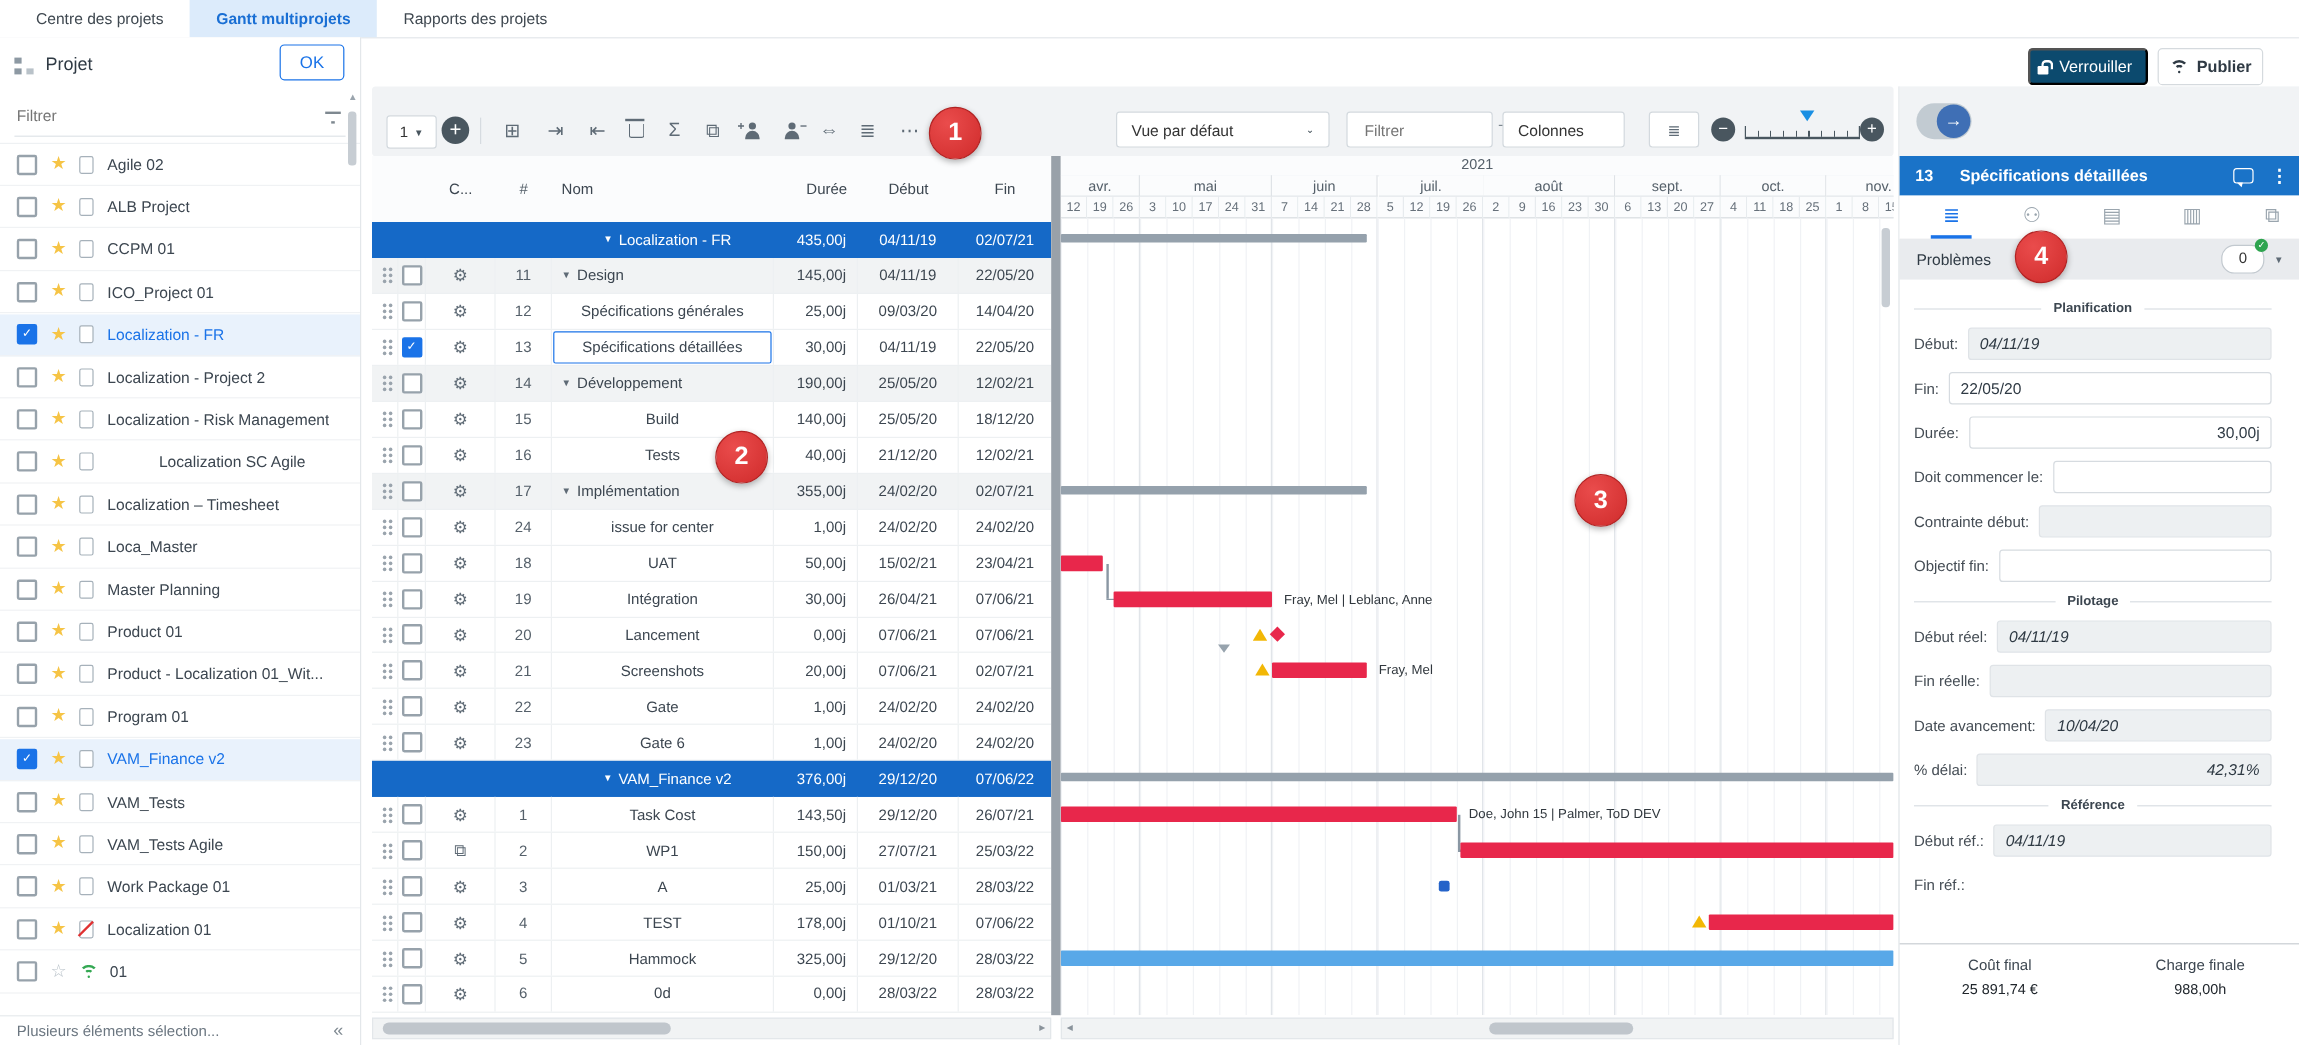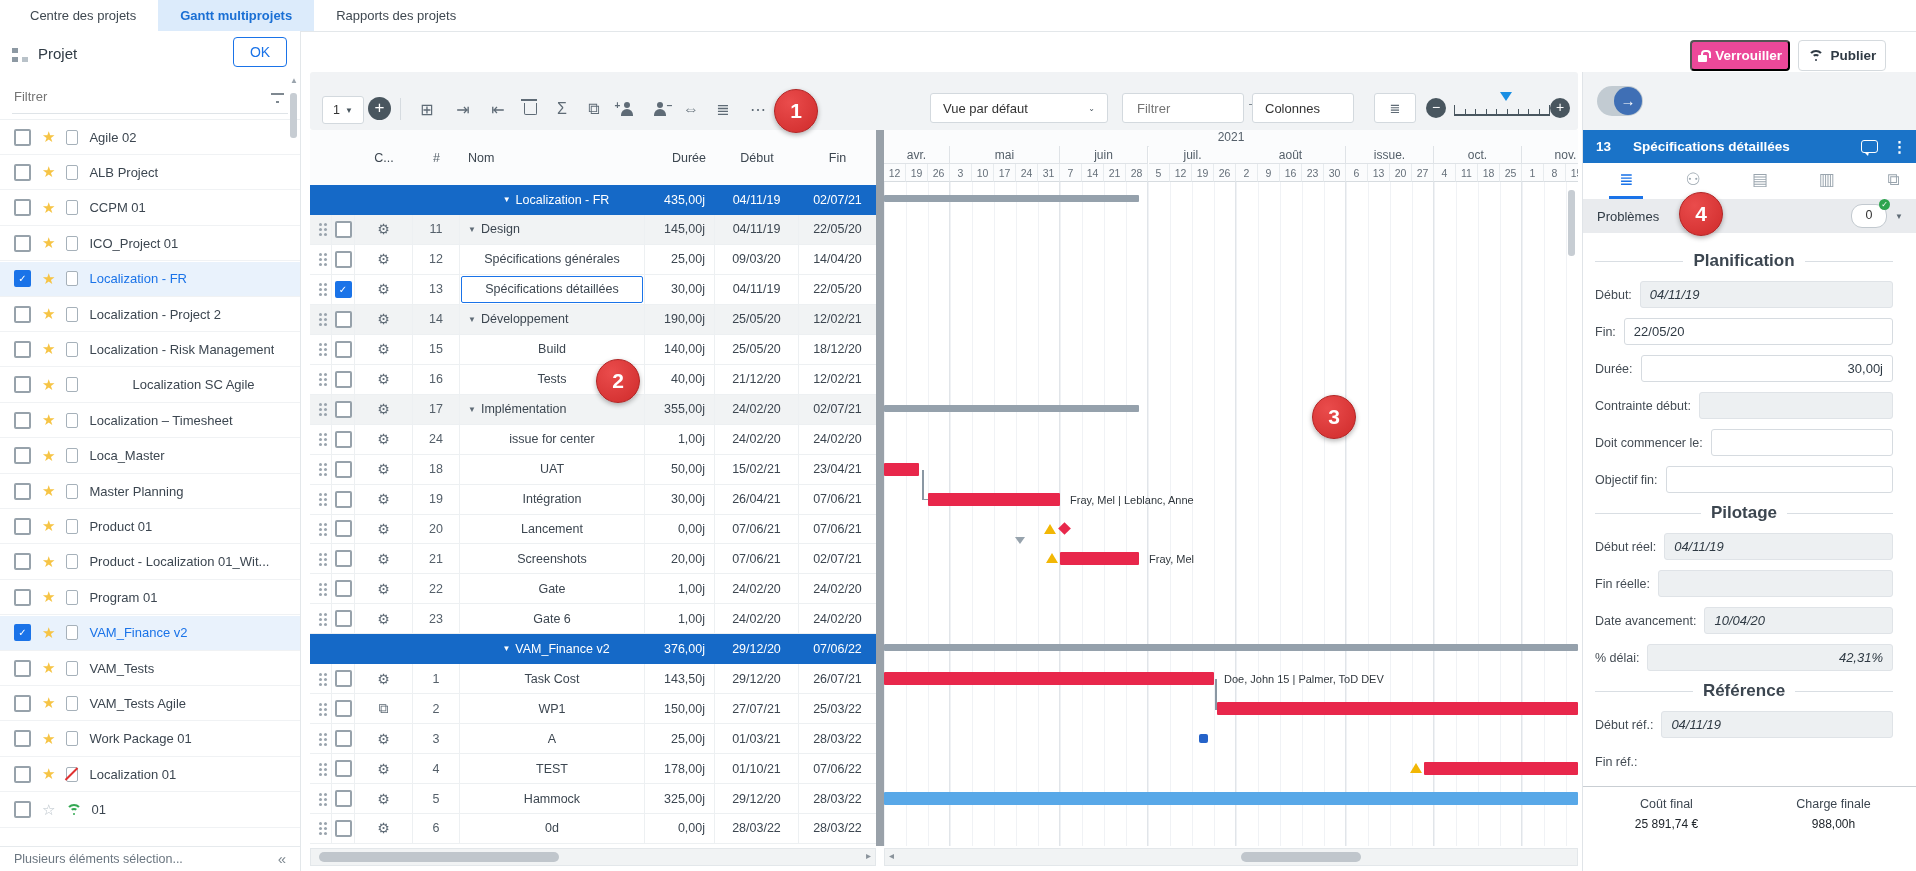--- a/index.html
+++ b/index.html
@@ -3,22 +3,22 @@
 <meta charset="utf-8">
 <style>
   html,body{margin:0;padding:0;background:#fff}
   #app{position:relative;width:1916px;height:871px;overflow:hidden;background:#fff;
        font-family:"Liberation Sans",sans-serif;font-size:13px;color:#3c4650}
   
   #tabbar{position:absolute;left:0;top:0;width:1916px;height:31px;border-bottom:1px solid #e3e7ea;display:flex;padding-left:8px;background:#fff}
   .tab{display:flex;align-items:center;padding:0 22px;font-size:13px;color:#3f4850;cursor:pointer}
   .tab.active{background:#dcebfb;color:#1a6fd4;font-weight:700}
   
-  .btn-lock{position:absolute;left:1690px;top:40px;width:100px;height:31px;background:#ec4899;border-radius:4px;
-    color:#fff;font-weight:700;font-size:13.5px;display:flex;align-items:center;justify-content:space-between;gap:7px}
+  .btn-lock{position:absolute;left:1690px;top:40px;width:100px;height:31px;background:#0c4a6e;border-radius:4px;
+    color:#fff;font-weight:400;font-size:13.5px;display:flex;align-items:center;justify-content:flex-start;gap:7px}
   .btn-pub{position:absolute;left:1798px;top:40px;width:88px;height:31px;background:#fff;border:1px solid #d5dade;border-radius:4px;
     color:#2f3a44;font-weight:700;font-size:13.5px;display:flex;align-items:center;justify-content:center;gap:7px}
   .lockico{position:relative;width:11px;height:12px}
   .lockico::before{content:"";position:absolute;left:0;bottom:0;width:9px;height:7px;background:#fff;border-radius:1px}
   .lockico::after{content:"";position:absolute;left:3px;top:0;width:6px;height:6px;border:2px solid #fff;border-bottom:none;border-radius:4px 4px 0 0}
   
   .wifi{position:relative;width:16px;height:12px;flex:none}
   .wifi i{position:absolute;border:2px solid transparent;border-radius:50%}
   .wifi .w1{left:0;top:0;width:12px;height:12px;border-top-color:currentColor}
   .wifi .w2{left:4px;top:4px;width:4px;height:4px;border-top-color:currentColor}
@@ -137,21 +137,21 @@
   .kebab{margin-right:10px;font-size:15px;font-weight:700}
   .p-tabs{position:absolute;left:0;top:91px;width:334px;height:36px;background:#fff;border-bottom:1px solid #e3e7ea;display:flex;align-items:center;justify-content:space-around;padding:0 10px}
   .p-tab{color:#9aa5ae;font-size:17px;width:40px;text-align:center;position:relative;height:36px;line-height:34px}
   .p-tab.active{color:#1a73e8}
   .p-tab.active::after{content:"";position:absolute;left:3px;bottom:0;width:34px;height:3px;background:#1a73e8}
   .p-problems{position:absolute;left:0;top:127px;width:334px;height:34px;background:#e9ebee;display:flex;align-items:center;padding:0 14px;box-sizing:border-box}
   .p-problems .lbl{font-size:13px;color:#2f3a44;flex:1}
   .pill{position:relative;width:34px;height:22px;background:#fff;border:1px solid #c2c9cf;border-radius:11px;text-align:center;line-height:21px;font-size:12.5px;color:#333}
   .pill::after{content:"✓";position:absolute;right:-4px;top:-6px;width:11px;height:11px;border-radius:50%;background:#2ea44f;color:#fff;font-size:8px;line-height:11px}
   .p-fields{position:absolute;left:0;top:161px;width:334px;padding:8px 24px 0 12px;box-sizing:border-box}
-  .psec{display:flex;align-items:center;gap:10px;color:#3c4650;font-weight:700;font-size:17px;margin:10px 0 6px}
+  .psec{display:flex;align-items:center;gap:10px;color:#3c4650;font-weight:700;font-size:11px;margin:10px 0 6px}
   .psec::before,.psec::after{content:"";flex:1;height:1px;background:#d9dee3}
   .pfield{display:flex;align-items:center;margin:10px 0;min-height:27px}
   .pfield label{font-size:12.5px;color:#444c54;margin-right:8px;white-space:nowrap}
   .pfield input{flex:1;height:25px;border:1px solid #d6dbe0;border-radius:3px;background:#fff;font-family:inherit;
     font-size:13px;padding:0 9px;color:#2f3a44;min-width:0;outline:none}
   .pfield input.ro{background:#edf0f2;border-color:#dfe3e7}
   .pfield input.it{font-style:italic}
   .pfield input.ar{text-align:right}
   .p-foot{position:absolute;left:0;top:714px;width:334px;height:66px;border-top:1px solid #c9ced3;display:flex}
   .p-fcol{flex:1;text-align:center;padding-top:10px}
@@ -787,21 +787,21 @@
       <div class="gline" style="left: 352px;"></div>
       <div class="gweek" style="left: 374px;">9</div>
       <div class="gline" style="left: 374px;"></div>
       <div class="gweek" style="left: 396px;">16</div>
       <div class="gline" style="left: 396px;"></div>
       <div class="gweek" style="left: 418px;">23</div>
       <div class="gline" style="left: 418px;"></div>
       <div class="gweek" style="left: 440px;">30</div>
       <div class="gline" style="left: 440px;"></div>
       <div class="gline month" style="left: 461px;"></div>
-      <div class="gmonth" style="left: 462px; width: 88px;">issue.</div>
+      <div class="gmonth" style="left: 462px; width: 88px;">sept.</div>
       <div class="gweek" style="left: 462px;">6</div>
       <div class="gline" style="left: 462px;"></div>
       <div class="gweek" style="left: 484px;">13</div>
       <div class="gline" style="left: 484px;"></div>
       <div class="gweek" style="left: 506px;">20</div>
       <div class="gline" style="left: 506px;"></div>
       <div class="gweek" style="left: 528px;">27</div>
       <div class="gline" style="left: 528px;"></div>
       <div class="gline month" style="left: 549px;"></div>
       <div class="gmonth" style="left: 550px; width: 88px;">oct.</div>
@@ -888,26 +888,26 @@
         </div>
         <div class="pfield">
           <label>Fin:</label>
           <input class="" value="22/05/20" style="">
         </div>
         <div class="pfield">
           <label>Durée:</label>
           <input class="ar" value="30,00j" style="">
         </div>
         <div class="pfield">
+          <label>Doit commencer le:</label>
+          <input class="" style="">
+        </div>
+        <div class="pfield">
           <label>Contrainte début:</label>
           <input class="ro " readonly="" style="">
-        </div>
-        <div class="pfield">
-          <label>Doit commencer le:</label>
-          <input class="" style="">
         </div>
         <div class="pfield">
           <label>Objectif fin:</label>
           <input class="" style="">
         </div>
         <div class="psec">Pilotage</div>
         <div class="pfield">
           <label>Début réel:</label>
           <input class="ro it " readonly="" value="04/11/19" style="">
         </div>

